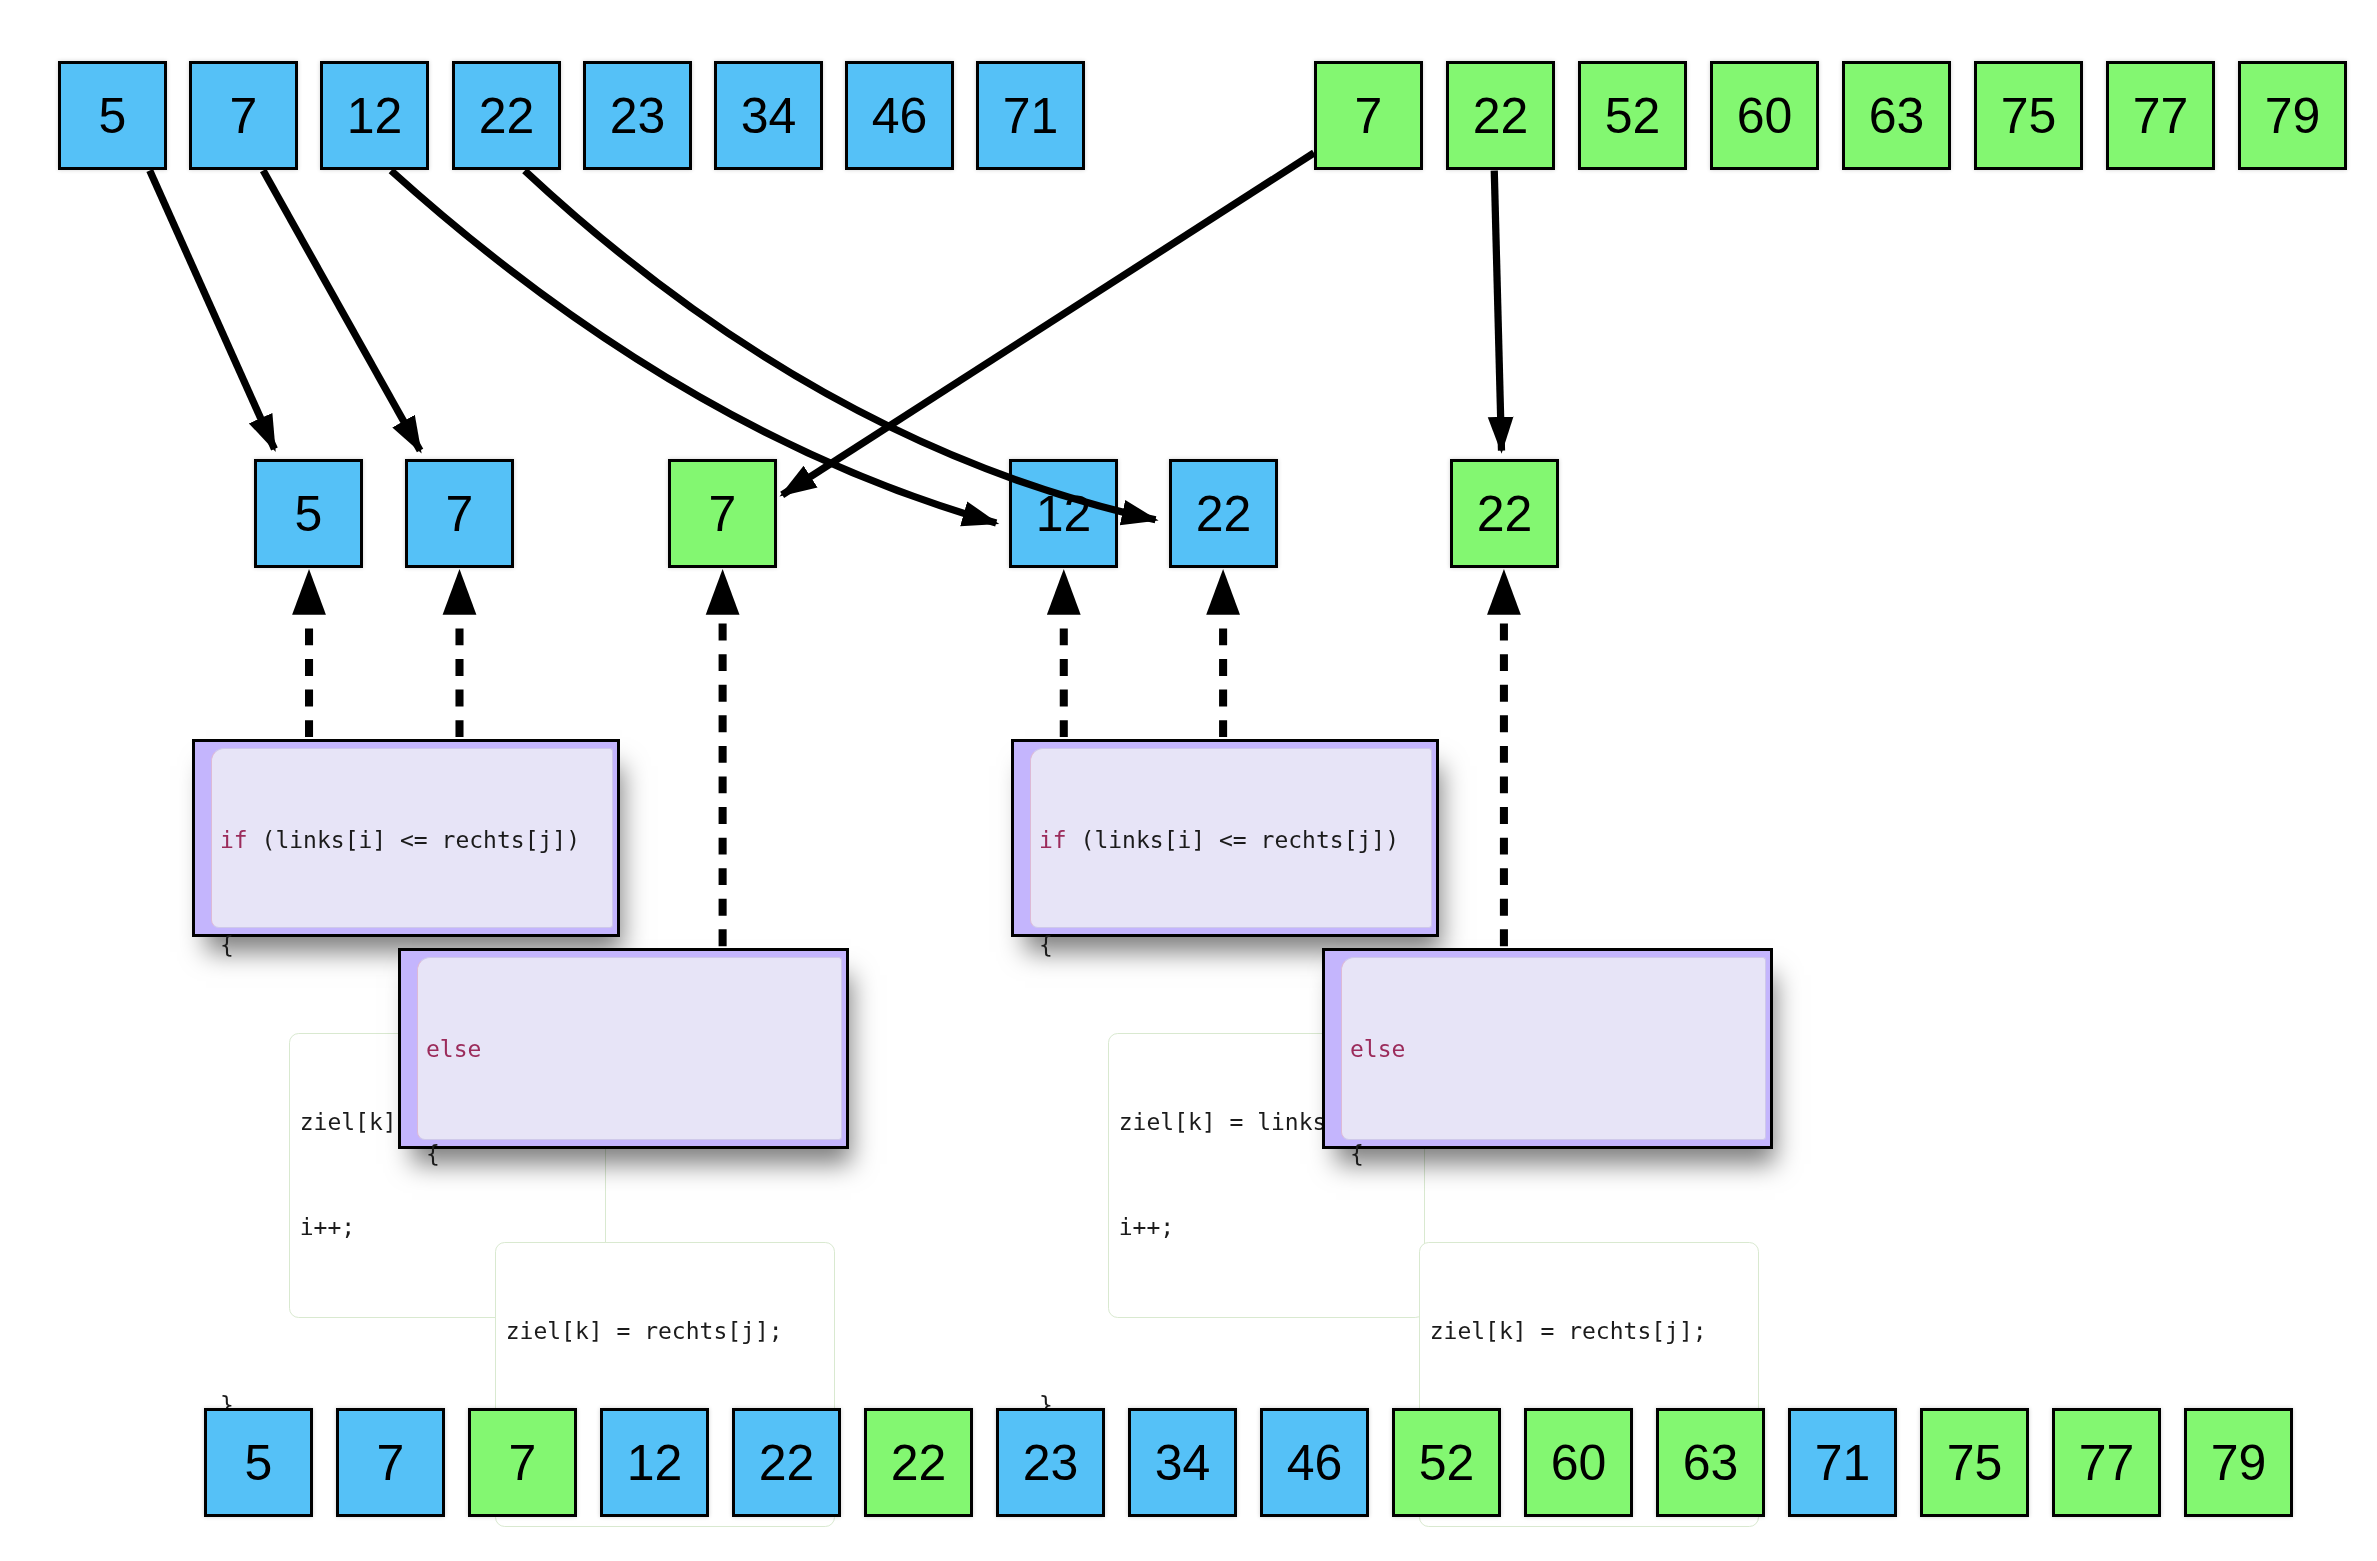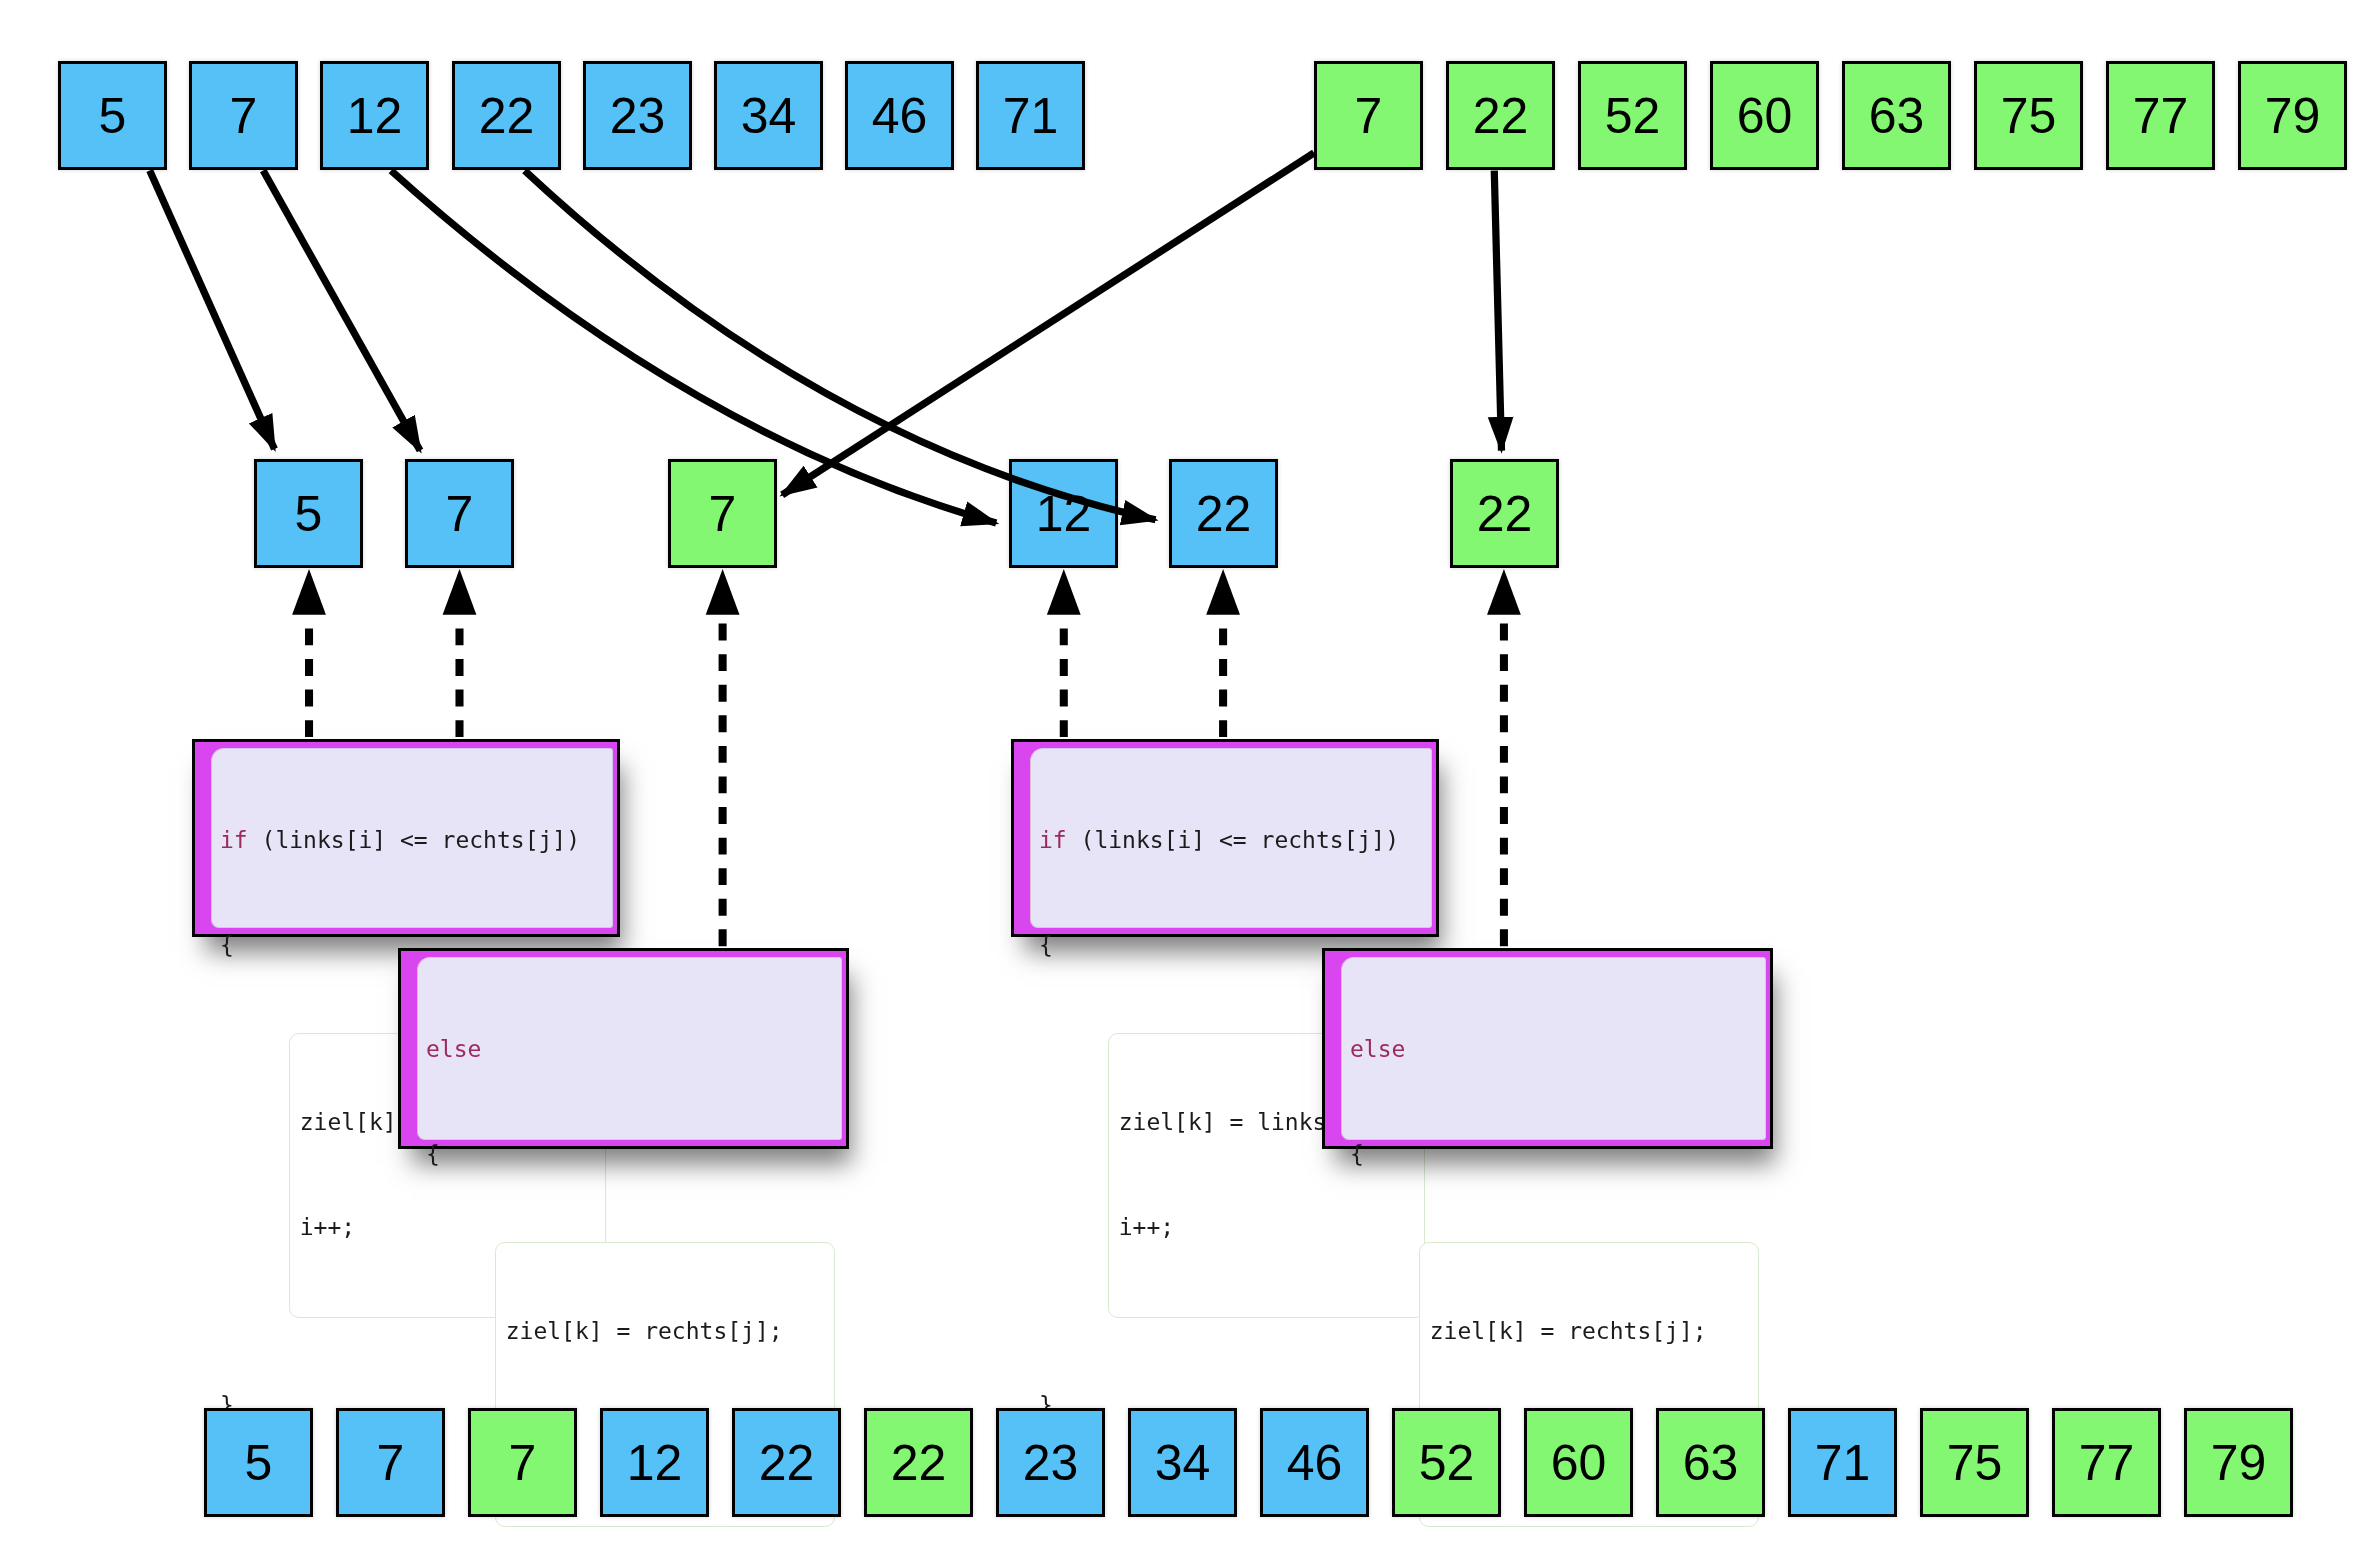--- a/index.html
+++ b/index.html
@@ -3,21 +3,21 @@
 <meta charset="utf-8">
 <style>
   html,body{margin:0;padding:0;background:#fff;}
   #stage{position:relative;width:2377px;height:1561px;background:#ffffff;overflow:hidden;
          font-family:"Liberation Sans",sans-serif;}
   .cell{position:absolute;width:109px;height:109px;border:3.2px solid #000;box-sizing:border-box;
         display:flex;align-items:center;justify-content:center;
         font-size:50px;color:#000;box-shadow:0 0 4px rgba(0,0,0,.18);}
   .blue{background:#55C1F7;}
   .green{background:#83F771;}
-  .codebox{position:absolute;border:3.2px solid #000;background:#d946ef;box-sizing:border-box;
+  .codebox{position:absolute;border:3.2px solid #000;background:#c4b5fd;box-sizing:border-box;
            box-shadow:8px 21px 24px -6.4px rgba(0,0,0,.5);}
   .panel{position:absolute;left:16px;top:6.4px;right:4px;bottom:5.6px;background:#E7E4F7;
          border:0.8px solid #CFC9EA;border-left:1.6px solid #DDB9D6;
          border-radius:13px 3.2px 3.2px 8px;
          font-family:"DejaVu Sans Mono",monospace;font-size:23px;line-height:35px;
          color:#1b1b1b;padding:3.2px 0 0 8px;white-space:pre;box-sizing:border-box;}
   .kw{color:#9B2B5B;}
   .stmtbox{background:#ffffff;border:1.6px solid #D9E9D0;border-radius:9.7px;
            margin:0 6.4px 0 69px;padding:1.6px 9.7px;}
   svg.overlay{position:absolute;left:0;top:0;pointer-events:none;}

